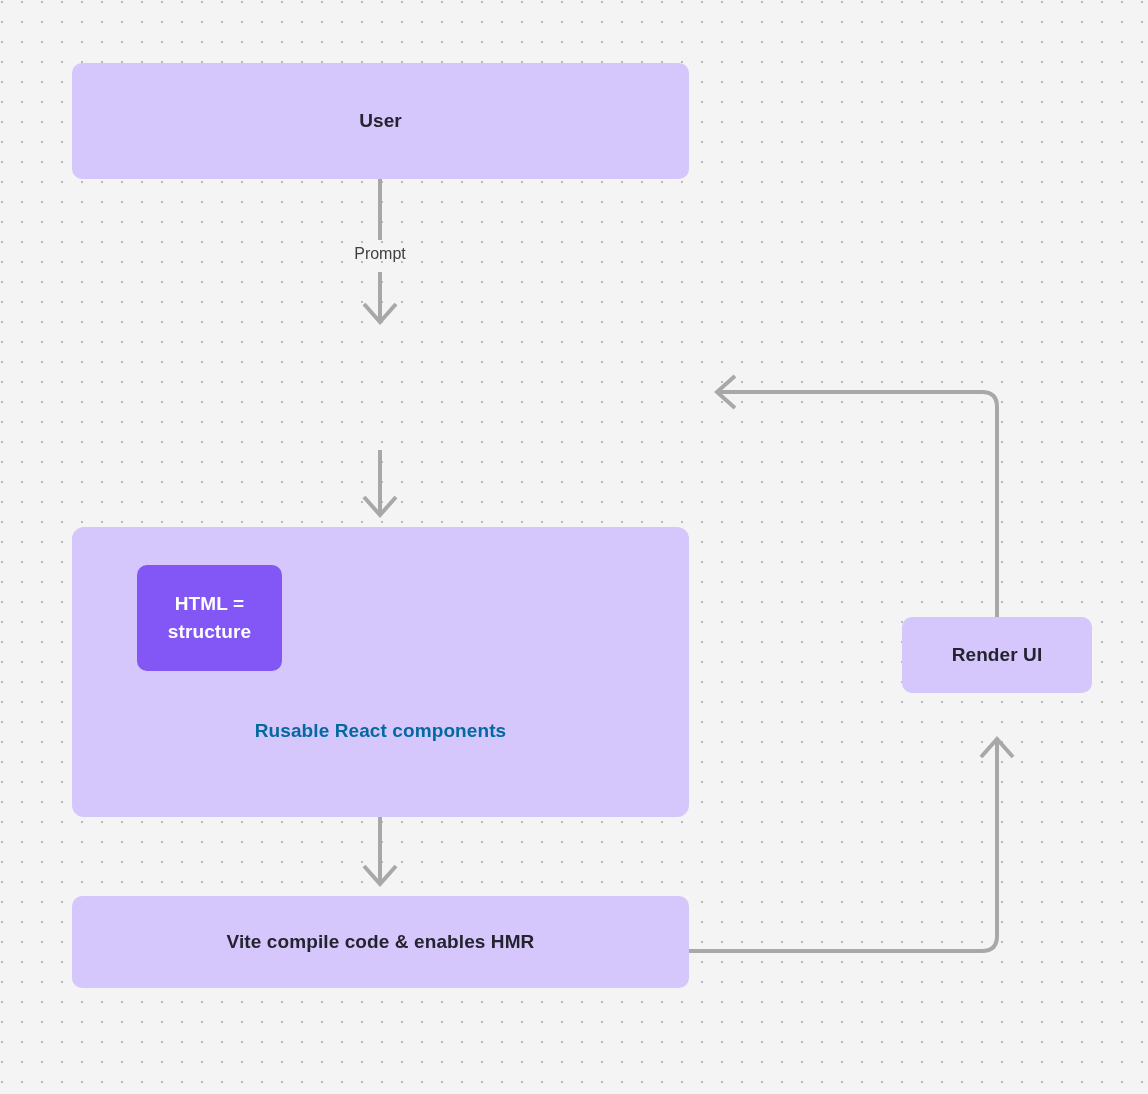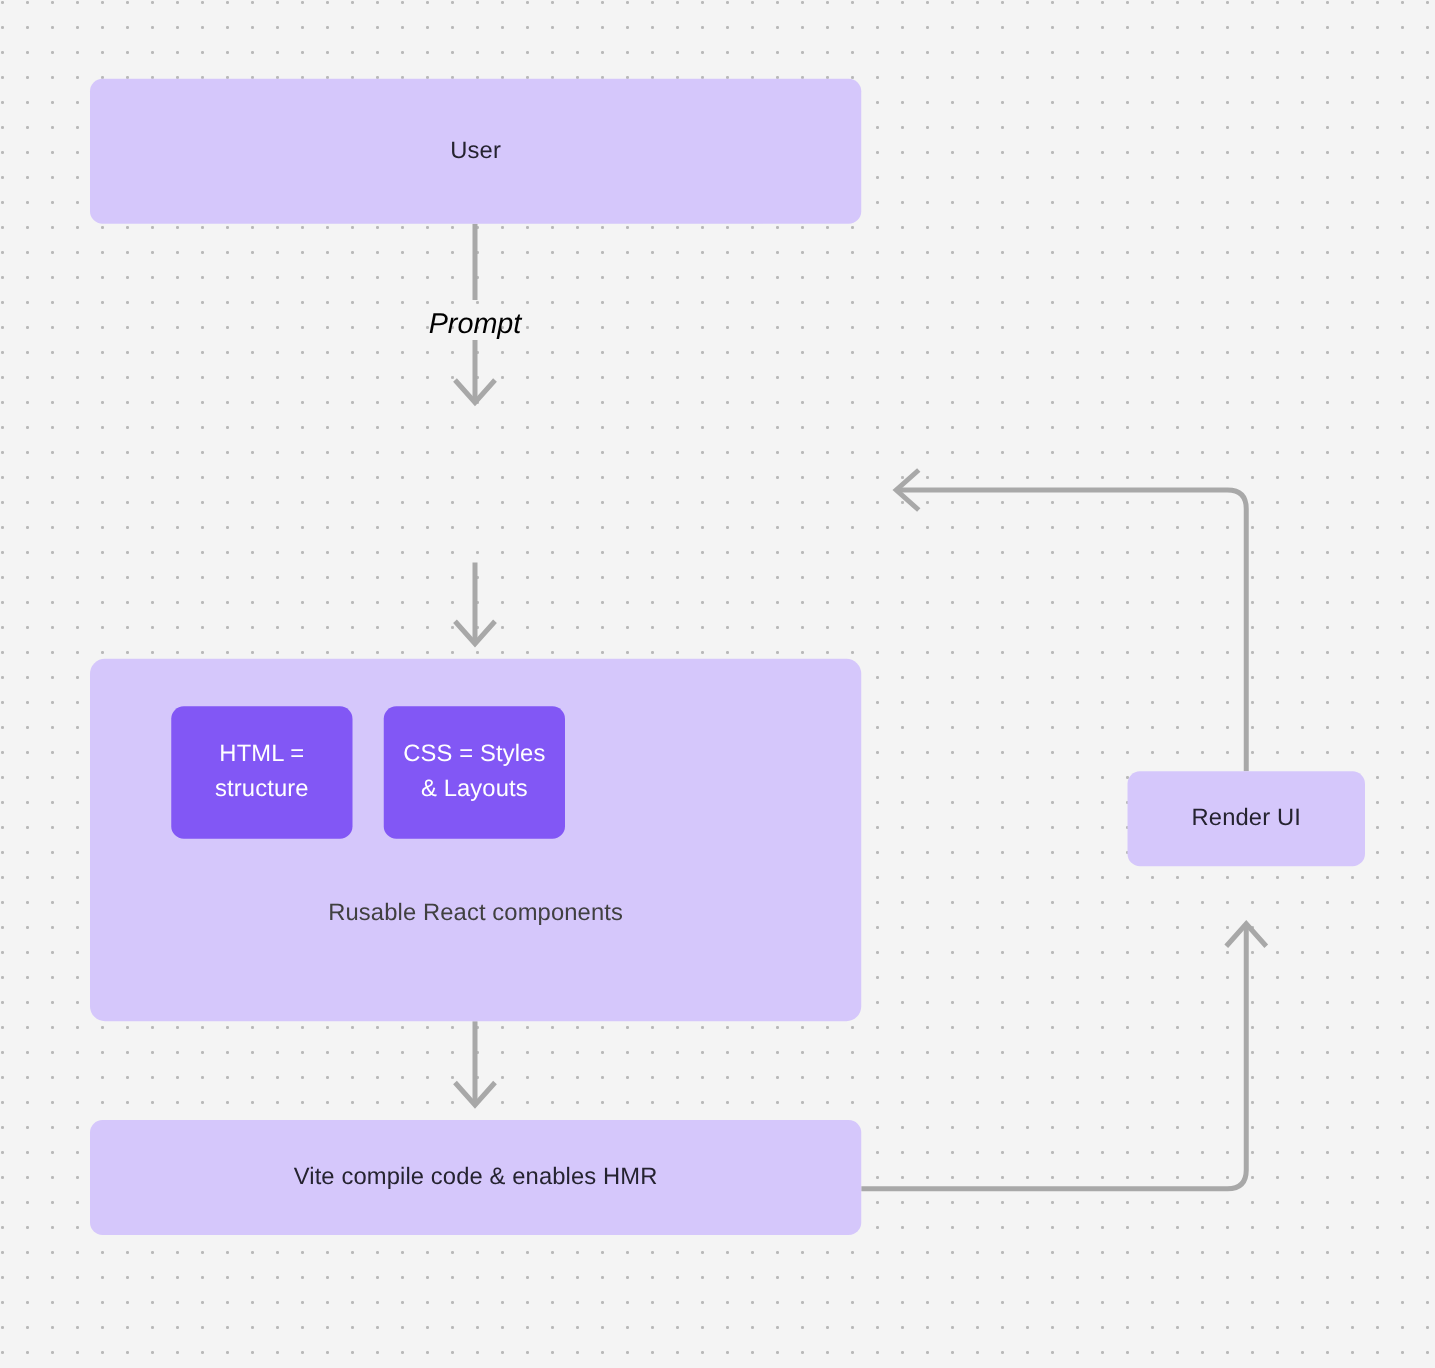--- a/index.html
+++ b/index.html
@@ -33,20 +33,21 @@
     background: #d5c7fb;
     border-radius: 10px;
     display: flex;
     align-items: center;
     justify-content: center;
     color: #252330;
     font-size: 19px;
     line-height: 1.45;
     text-align: center;
     letter-spacing: 0.1px;
+    font-weight: bold;
   }
 
   .node-user        { left: 72px;  top: 63px;  width: 617px; height: 116px; }
   .node-webapp      { left: 72px;  top: 334px; width: 617px; height: 116px; }
   .node-components  { left: 72px;  top: 527px; width: 617px; height: 290px;
                       display: block; border-radius: 12px; }
   .node-vite        { left: 72px;  top: 896px; width: 617px; height: 92px; }
   .node-render      { left: 902px; top: 617px; width: 190px; height: 76px; }
 
   
@@ -73,31 +74,30 @@
     line-height: 1.5;
     padding: 0 8px;
   }
 
   .group-caption {
     position: absolute;
     top: 190px;
     left: 0;
     width: 100%;
     font-size: 19px;
-    color: #404040;
+    color: #0369a1;
   }
 
   
   .edge-label {
     position: absolute;
-    font-size: 23px;
-    color: #000000;
+    font-size: 16px;
+    color: #404040;
     white-space: nowrap;
     transform: translateX(-50%);
-    font-style: italic;
   }
   .label-prompt { left: 380px; top: 245px; }
 
   svg.edges {
     position: absolute;
     inset: 0;
     width: 1148px;
     height: 1094px;
     pointer-events: none;
     overflow: visible;
@@ -162,26 +162,20 @@
 
     <div class="chip-row">
 
       <div class="chip">
         <span>
           <span>HTML =</span><br>
           <span>structure</span>
         </span>
       </div>
 
-      <div class="chip">
-        <span>
-          <span>CSS = Styles</span><br>
-          <span>&amp; Layouts</span>
-        </span>
-      </div>
 
 
     </div>
 
     <div class="group-caption">Rusable React components</div>
   </div>
 
   <div class="node node-vite">
     <span>Vite compile code &amp; enables HMR</span>
   </div>

